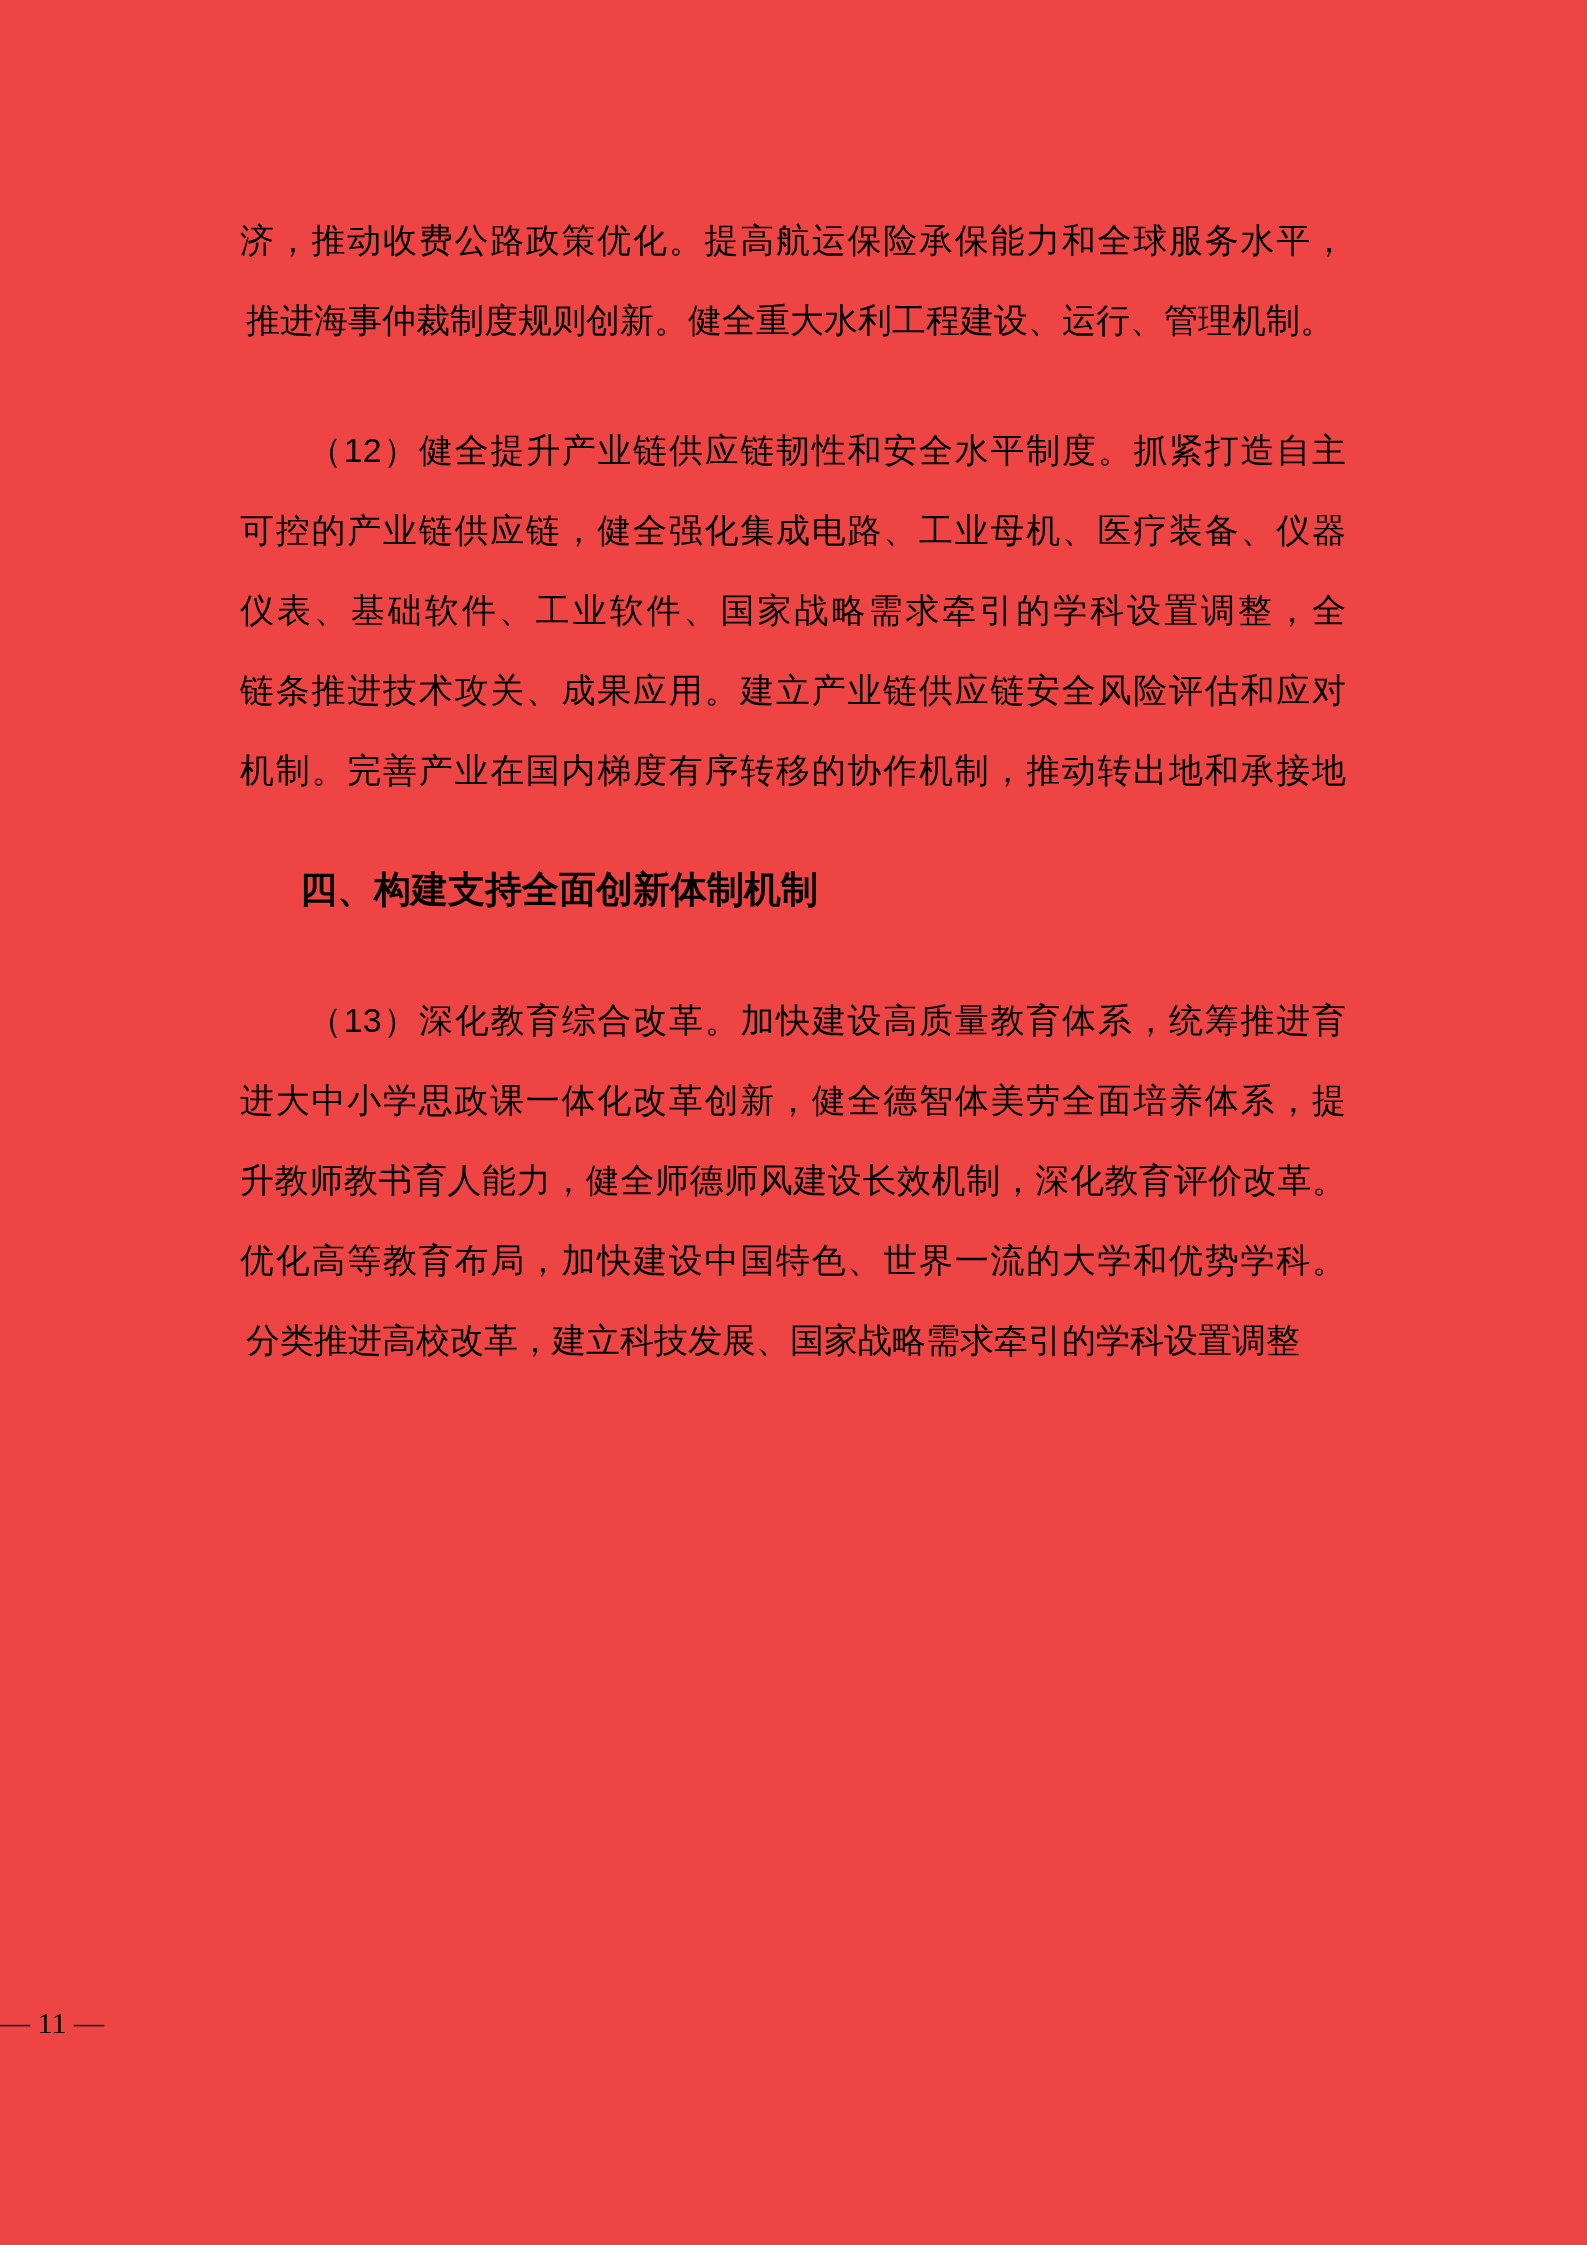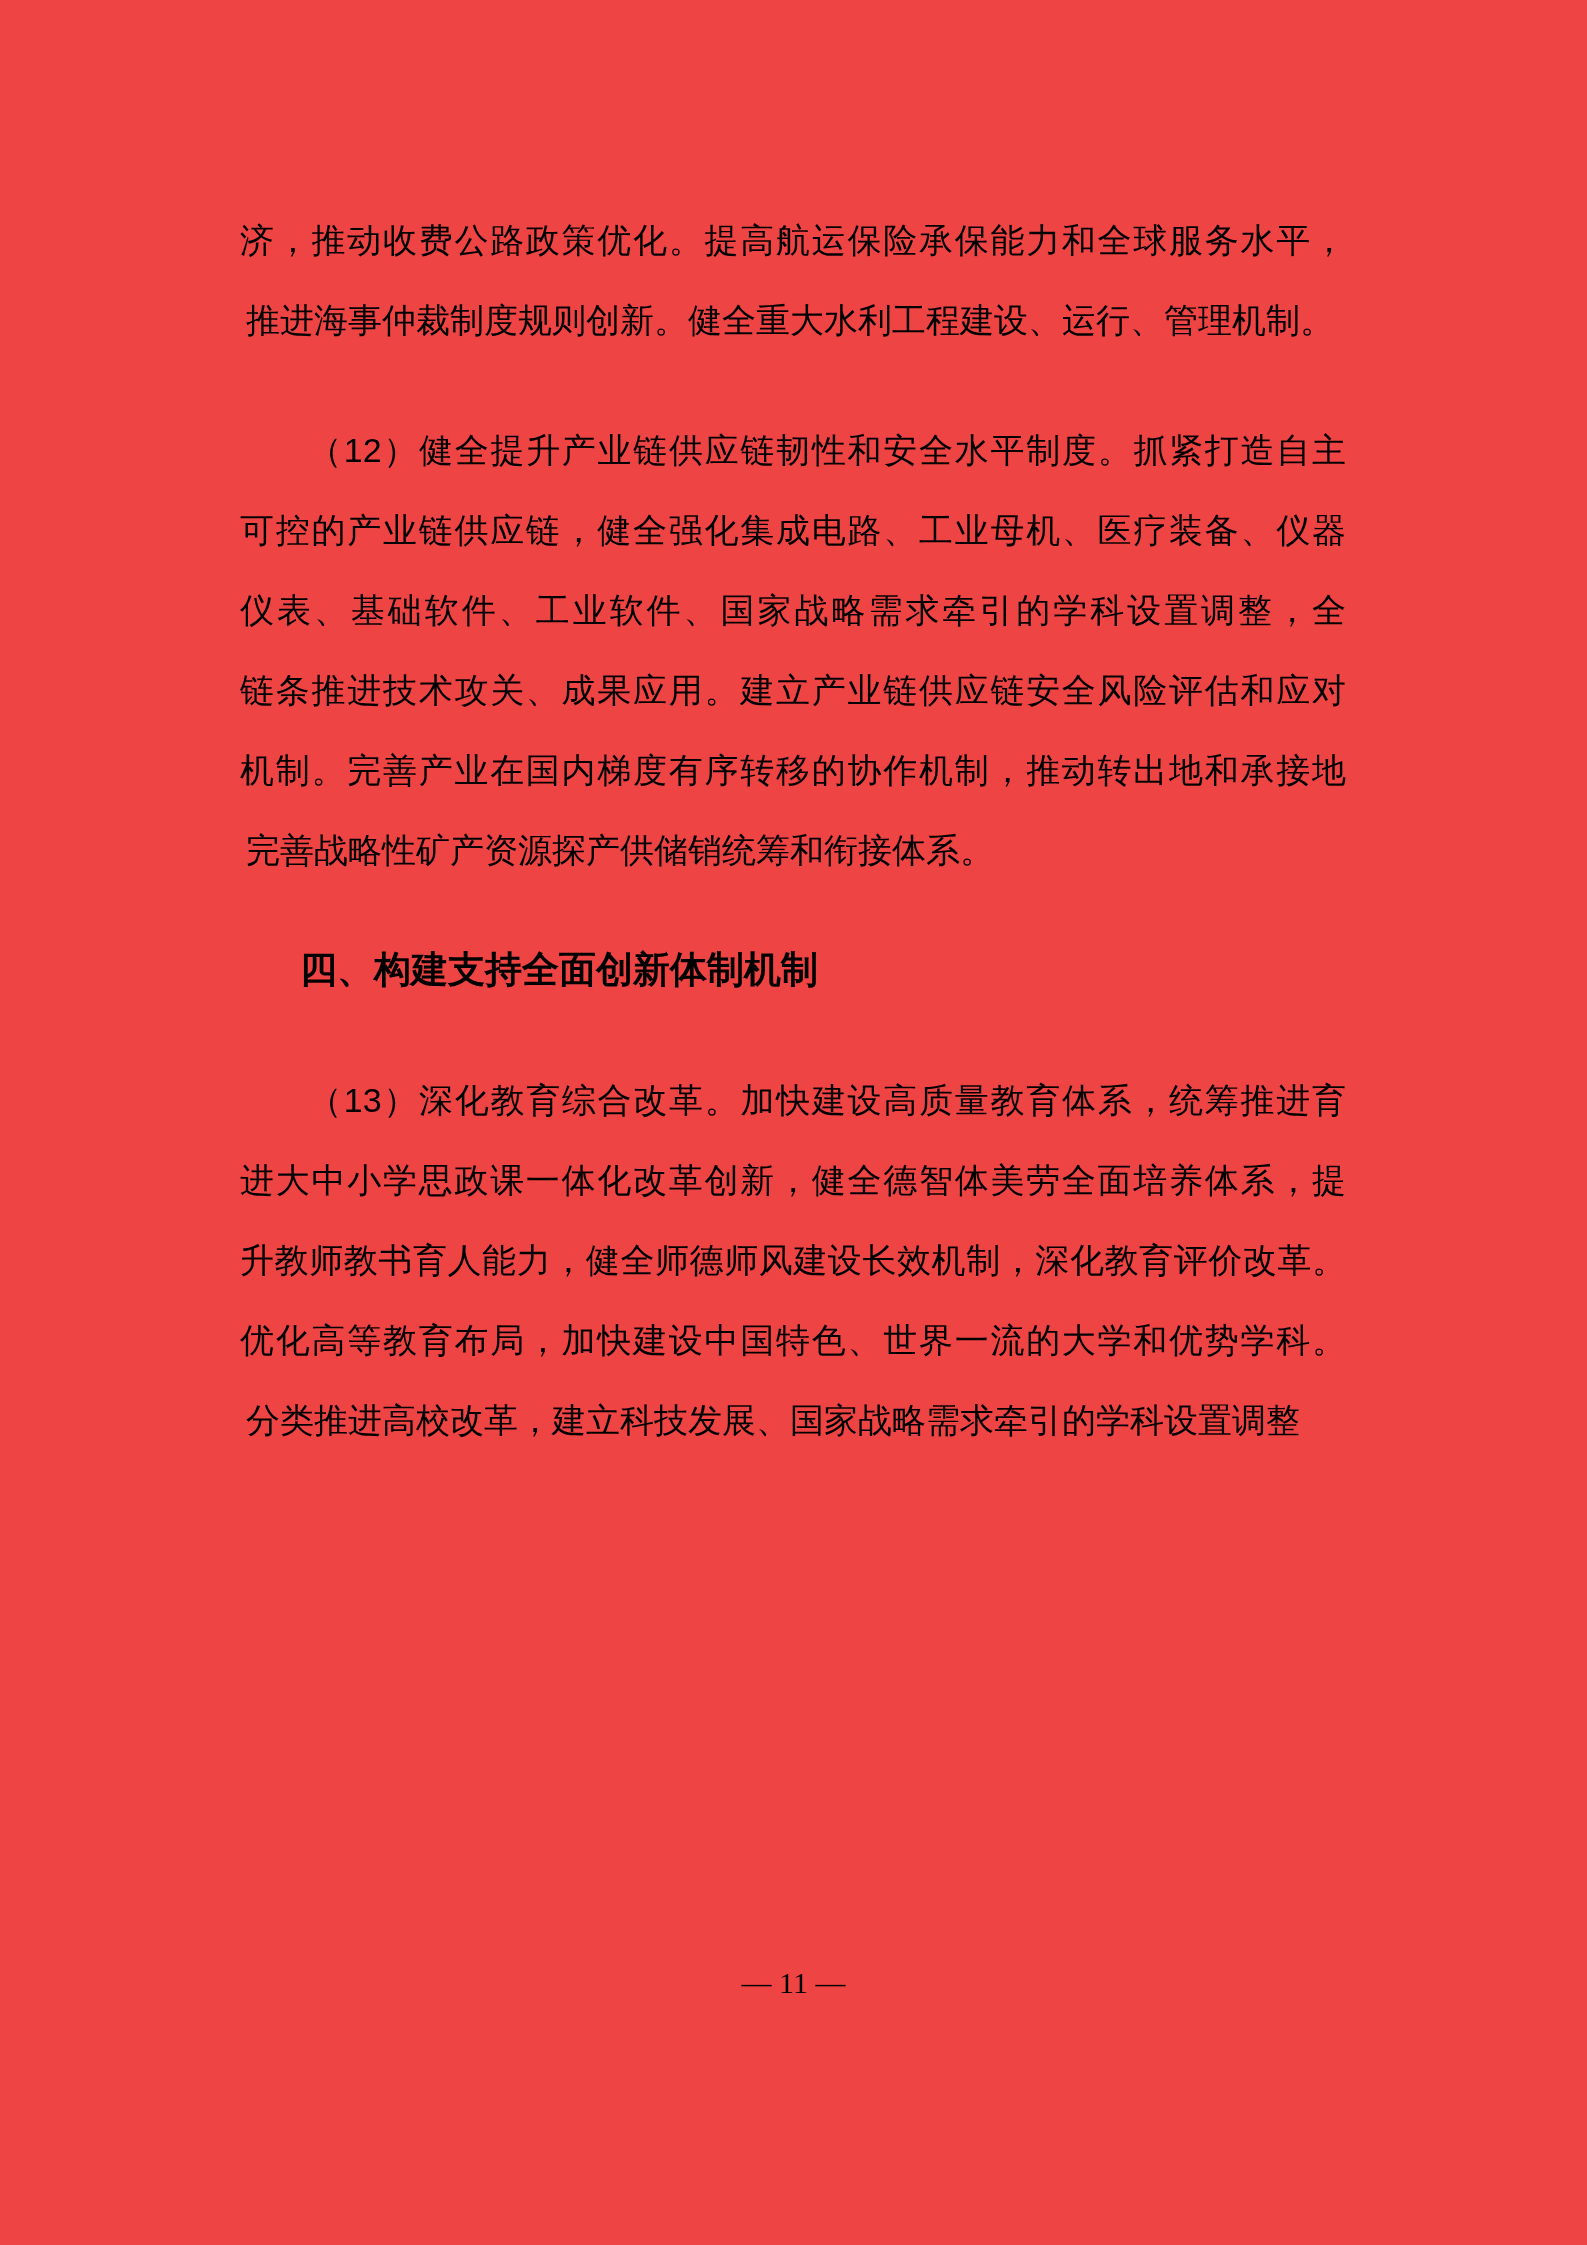--- a/index.html
+++ b/index.html
@@ -38,26 +38,25 @@
     line-height: 80px;
     font-size: 37px;
     font-weight: bold;
     text-indent: 60px;
     white-space: nowrap;
     color: #000000;
   }
   .after-heading { margin-top: 60px; }
   .page-number {
     position: absolute;
-    top: 1958px;
+    top: 1998px;
     left: 0;
     width: 100%;
     height: 50px;
     line-height: 50px;
-    text-align: center;
     font-family: "Liberation Serif", serif;
     font-size: 30px;
     color: #000000;
   }
 </style>
 </head>
 <body>
 
 <div class="page">
 
@@ -67,21 +66,20 @@
       <div class="line">济，推动收费公路政策优化。提高航运保险承保能力和全球服务水平，</div>
       <div class="line last">推进海事仲裁制度规则创新。健全重大水利工程建设、运行、管理机制。</div>
     </div>
 
     <div class="para-gap">
       <div class="line indent">（12）健全提升产业链供应链韧性和安全水平制度。抓紧打造自主</div>
       <div class="line">可控的产业链供应链，健全强化集成电路、工业母机、医疗装备、仪器</div>
       <div class="line">仪表、基础软件、工业软件、国家战略需求牵引的学科设置调整，全</div>
       <div class="line">链条推进技术攻关、成果应用。建立产业链供应链安全风险评估和应对</div>
       <div class="line">机制。完善产业在国内梯度有序转移的协作机制，推动转出地和承接地</div>
-      <div class="line last">完善战略性矿产资源探产供储销统筹和衔接体系。</div>
     </div>
 
     <div class="heading">四、构建支持全面创新体制机制</div>
 
 
     <div class="para-gap">
       <div class="line indent">（13）深化教育综合改革。加快建设高质量教育体系，统筹推进育</div>
       <div class="line">进大中小学思政课一体化改革创新，健全德智体美劳全面培养体系，提</div>
       <div class="line">升教师教书育人能力，健全师德师风建设长效机制，深化教育评价改革。</div>
       <div class="line">优化高等教育布局，加快建设中国特色、世界一流的大学和优势学科。</div>

